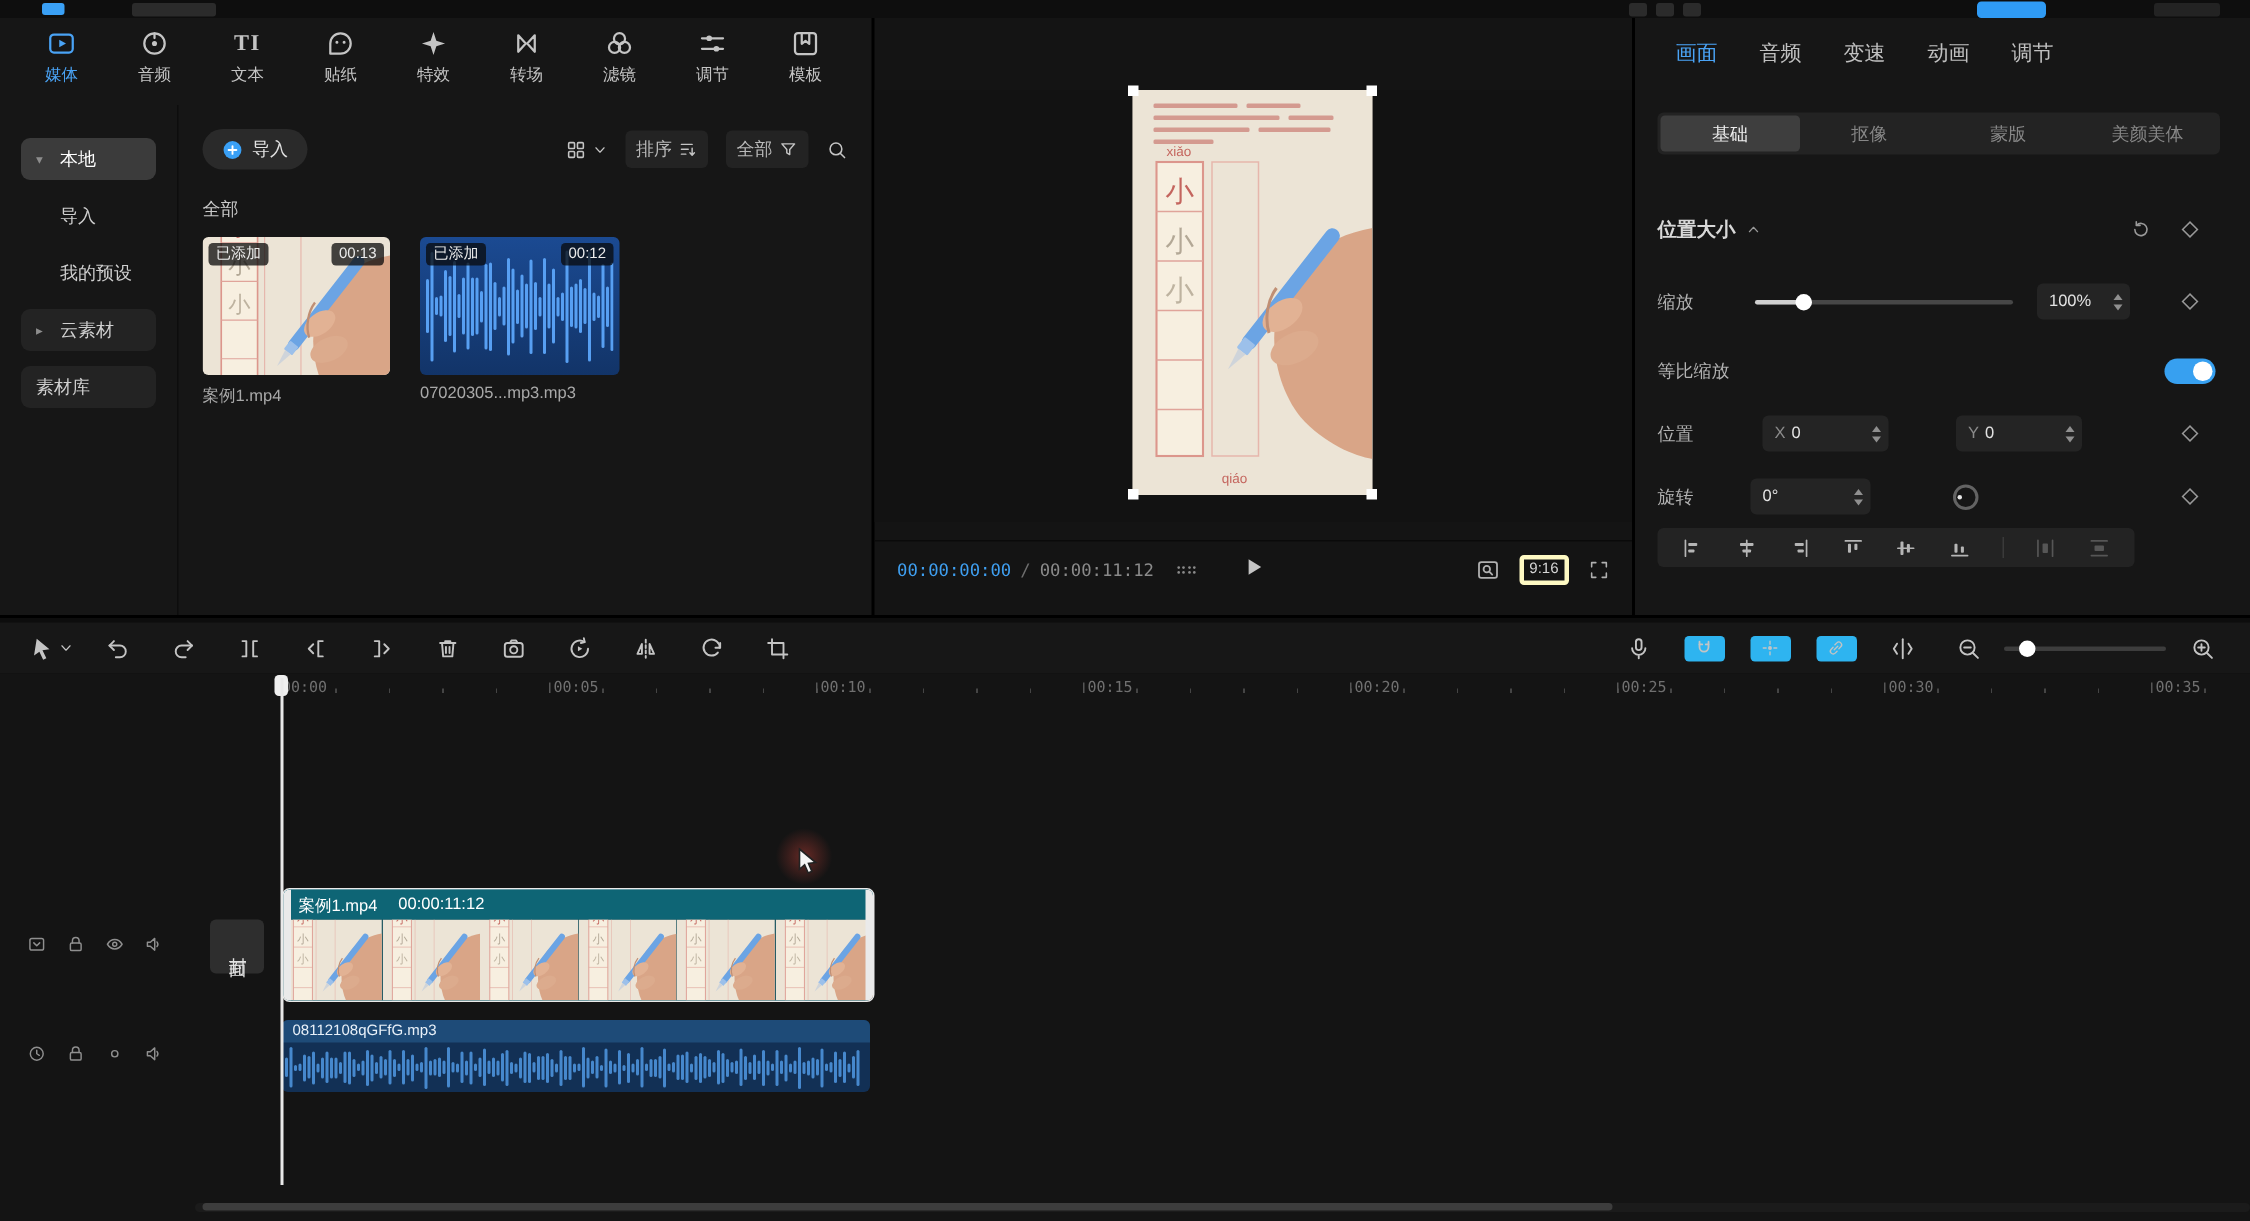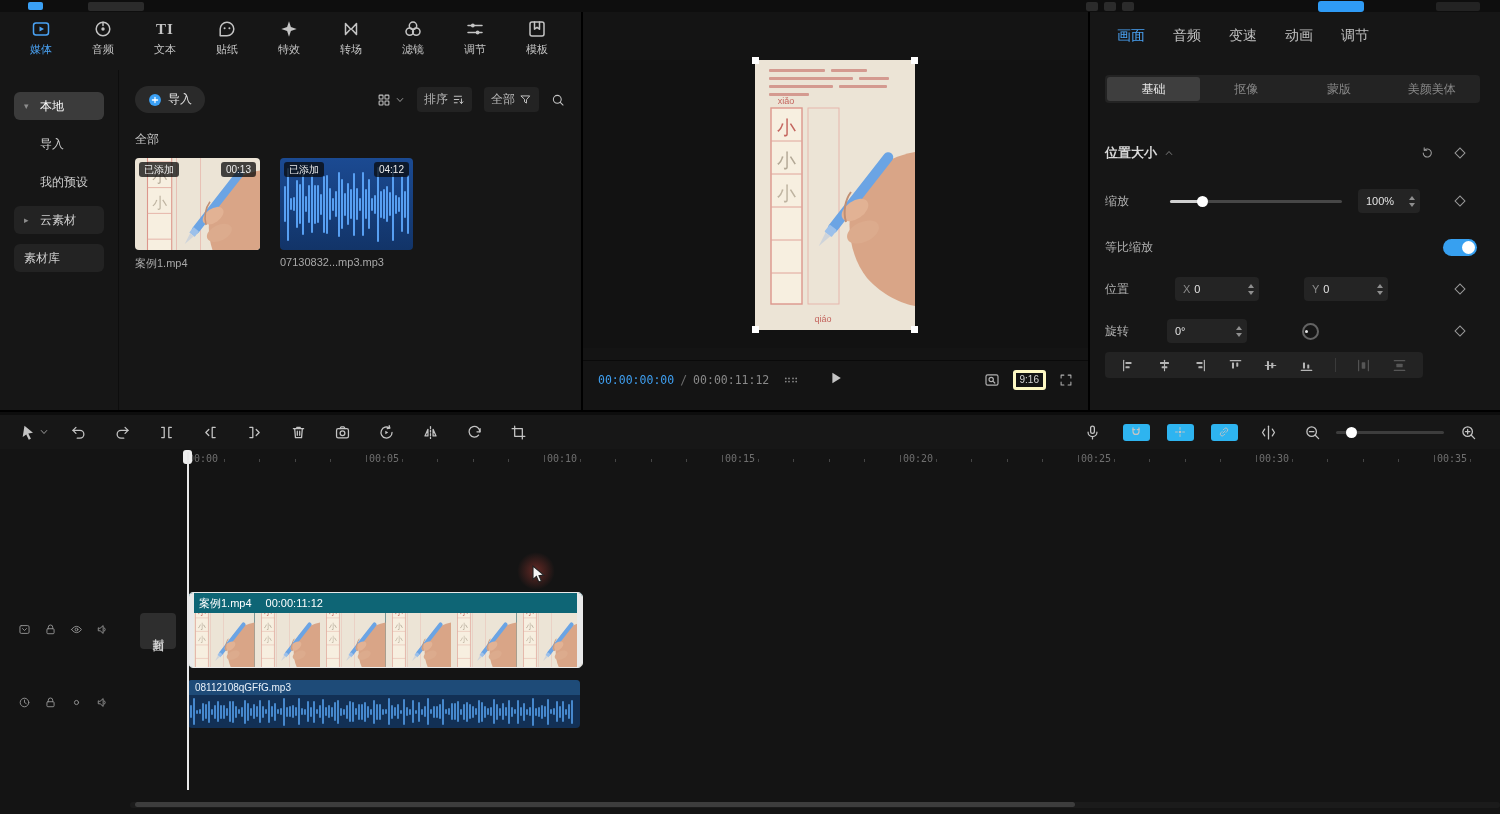--- a/index.html
+++ b/index.html
@@ -339,21 +339,21 @@
               <path d="M96 132c-6 8-8 20-5 30" stroke="#c08f74" stroke-width="2" fill="none"></path>
             </svg>
           <span class="badge tl">已添加</span>
           <span class="badge tr">00:13</span>
         </div>
         <div class="mi-name">案例1.mp4</div>
       </div>
       <div class="media-item">
         <div class="thumb audio-thumb">
           <span class="badge tl">已添加</span>
-          <span class="badge tr">04:12</span>
+          <span class="badge tr">00:12</span>
           <div class="wave" id="thumbWave">
               <i style="height: 36px; background: rgb(87, 159, 242);"></i>
               <i style="height: 73px; background: rgb(87, 159, 242);"></i>
               <i style="height: 12px; background: rgb(87, 159, 242);"></i>
               <i style="height: 14px; background: rgb(87, 159, 242);"></i>
               <i style="height: 48px; background: rgb(87, 159, 242);"></i>
               <i style="height: 40px; background: rgb(87, 159, 242);"></i>
               <i style="height: 61px; background: rgb(87, 159, 242);"></i>
               <i style="height: 16px; background: rgb(87, 159, 242);"></i>
               <i style="height: 38px; background: rgb(87, 159, 242);"></i>
@@ -385,21 +385,21 @@
               <i style="height: 36px; background: rgb(87, 159, 242);"></i>
               <i style="height: 24px; background: rgb(87, 159, 242);"></i>
               <i style="height: 73px; background: rgb(87, 159, 242);"></i>
               <i style="height: 19px; background: rgb(87, 159, 242);"></i>
               <i style="height: 15px; background: rgb(87, 159, 242);"></i>
               <i style="height: 56px; background: rgb(87, 159, 242);"></i>
               <i style="height: 27px; background: rgb(87, 159, 242);"></i>
               <i style="height: 59px; background: rgb(87, 159, 242);"></i>
             </div>
         </div>
-        <div class="mi-name">07130832...mp3.mp3</div>
+        <div class="mi-name">07020305...mp3.mp3</div>
       </div>
     </div>
   </div>
 </section>
 
 <section class="player-panel">
   <div class="pp-stage">
     <div class="video-frame">
       <div class="scene-host" id="sceneHost">
           <svg viewBox="0 0 160 270" preserveAspectRatio="xMidYMid slice">

